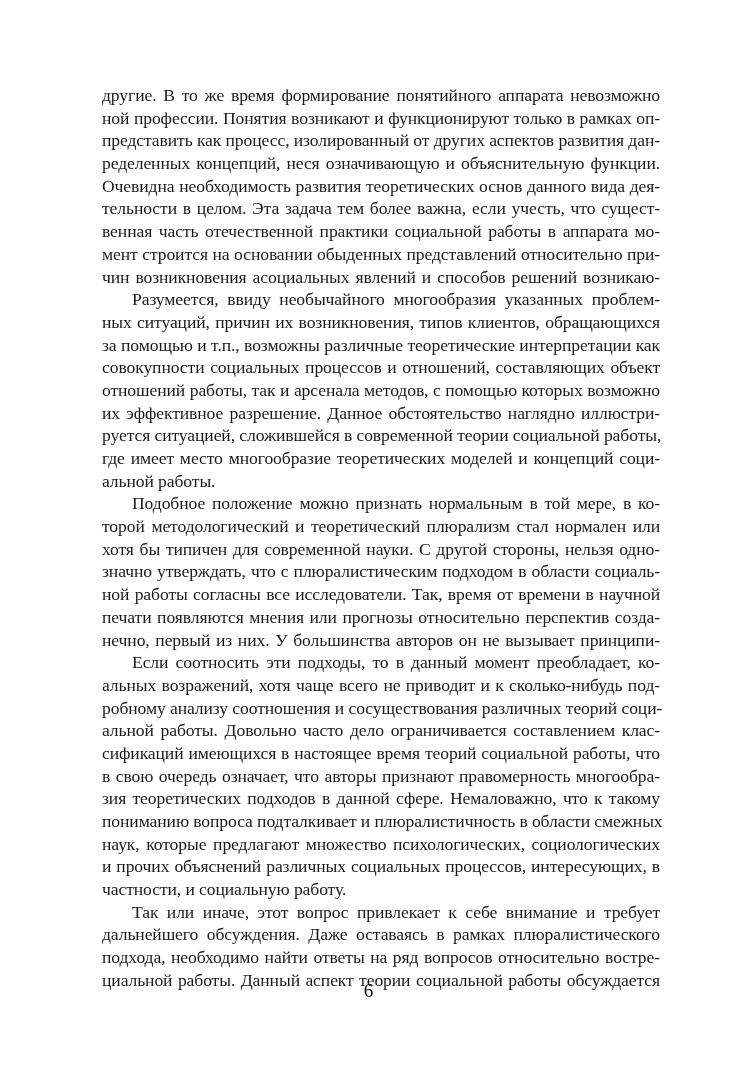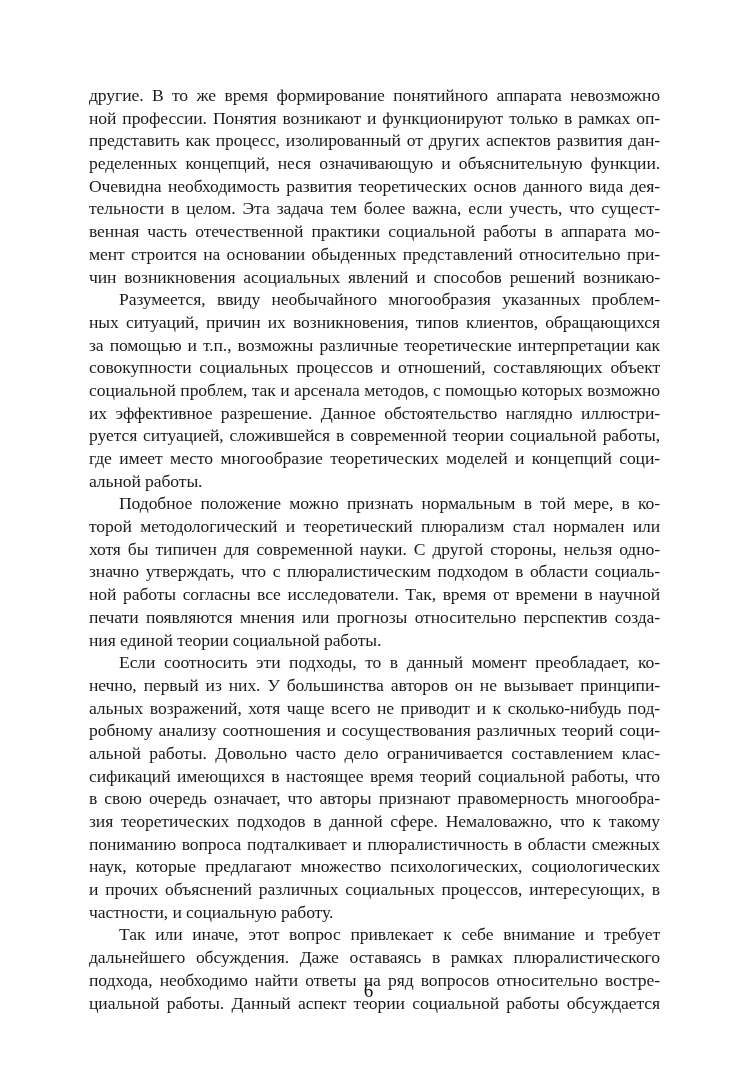--- a/index.html
+++ b/index.html
@@ -11,20 +11,21 @@
   .text-body {
     position: absolute; left: 89px; top: 84px; width: 571px;
     font-family: "Liberation Serif", "DejaVu Serif", serif;
     font-size: 17.6px; color: #1a1a1a;
     line-height: 22.7px;
   }
   .line {
     display: block; white-space: nowrap; height: 22.7px;
     text-align: justify; text-align-last: justify;
     letter-spacing: -0.1px;
+    margin-left: 13px;
   }
   .line.last { text-align-last: left; }
   .line.indent { padding-left: 30px; }
   .page-number {
     position: absolute; left: 0; width: 737px; top: 980px;
     text-align: center;
     font-family: "Liberation Serif", "DejaVu Serif", serif;
     font-size: 19px; color: #111;
   }
 </style>
@@ -42,38 +43,37 @@
         <span class="line">тельности в целом. Эта задача тем более важна, если учесть, что сущест-</span>
         <span class="line">венная часть отечественной практики социальной работы в аппарата мо-</span>
         <span class="line">мент строится на основании обыденных представлений относительно при-</span>
         <span class="line">чин возникновения асоциальных явлений и способов решений возникаю-</span>
       </div>
       <div>
         <span class="line indent">Разумеется, ввиду необычайного многообразия указанных проблем-</span>
         <span class="line">ных ситуаций, причин их возникновения, типов клиентов, обращающихся</span>
         <span class="line">за помощью и т.п., возможны различные теоретические интерпретации как</span>
         <span class="line">совокупности социальных процессов и отношений, составляющих объект</span>
-        <span class="line">социальной проблем, так и арсенала методов, с помощью которых возможно</span>
+        <span class="line">отношений работы, так и арсенала методов, с помощью которых возможно</span>
         <span class="line">их эффективное разрешение. Данное обстоятельство наглядно иллюстри-</span>
         <span class="line">руется ситуацией, сложившейся в современной теории социальной работы,</span>
         <span class="line">где имеет место многообразие теоретических моделей и концепций соци-</span>
         <span class="line last">альной работы.</span>
       </div>
       <div>
         <span class="line indent">Подобное положение можно признать нормальным в той мере, в ко-</span>
         <span class="line">торой методологический и теоретический плюрализм стал нормален или</span>
         <span class="line">хотя бы типичен для современной науки. С другой стороны, нельзя одно-</span>
         <span class="line">значно утверждать, что с плюралистическим подходом в области социаль-</span>
         <span class="line">ной работы согласны все исследователи. Так, время от времени в научной</span>
         <span class="line">печати появляются мнения или прогнозы относительно перспектив созда-</span>
-        <span class="line last">ния единой теории социальной работы.</span>
       </div>
       <div>
+        <span class="line">нечно, первый из них. У большинства авторов он не вызывает принципи-</span>
         <span class="line indent">Если соотносить эти подходы, то в данный момент преобладает, ко-</span>
-        <span class="line">нечно, первый из них. У большинства авторов он не вызывает принципи-</span>
         <span class="line">альных возражений, хотя чаще всего не приводит и к сколько-нибудь под-</span>
         <span class="line">робному анализу соотношения и сосуществования различных теорий соци-</span>
         <span class="line">альной работы. Довольно часто дело ограничивается составлением клас-</span>
         <span class="line">сификаций имеющихся в настоящее время теорий социальной работы, что</span>
         <span class="line">в свою очередь означает, что авторы признают правомерность многообра-</span>
         <span class="line">зия теоретических подходов в данной сфере. Немаловажно, что к такому</span>
         <span class="line">пониманию вопроса подталкивает и плюралистичность в области смежных</span>
         <span class="line">наук, которые предлагают множество психологических, социологических</span>
         <span class="line">и прочих объяснений различных социальных процессов, интересующих, в</span>
         <span class="line last">частности, и социальную работу.</span>

